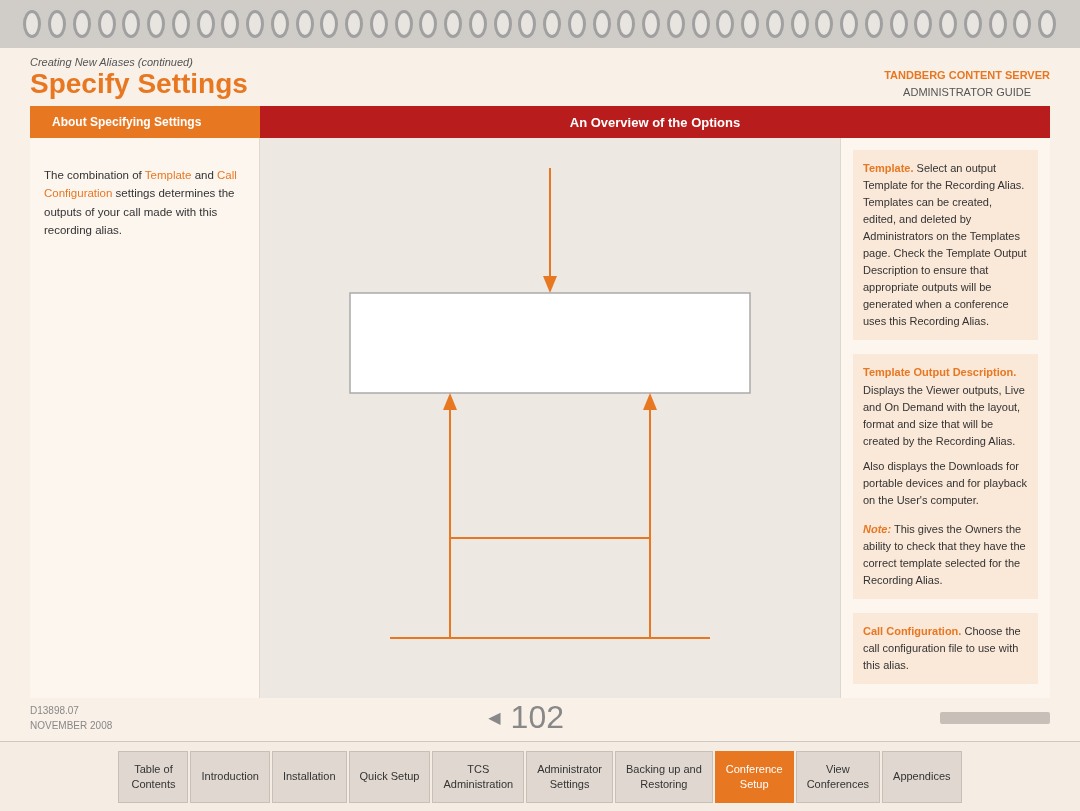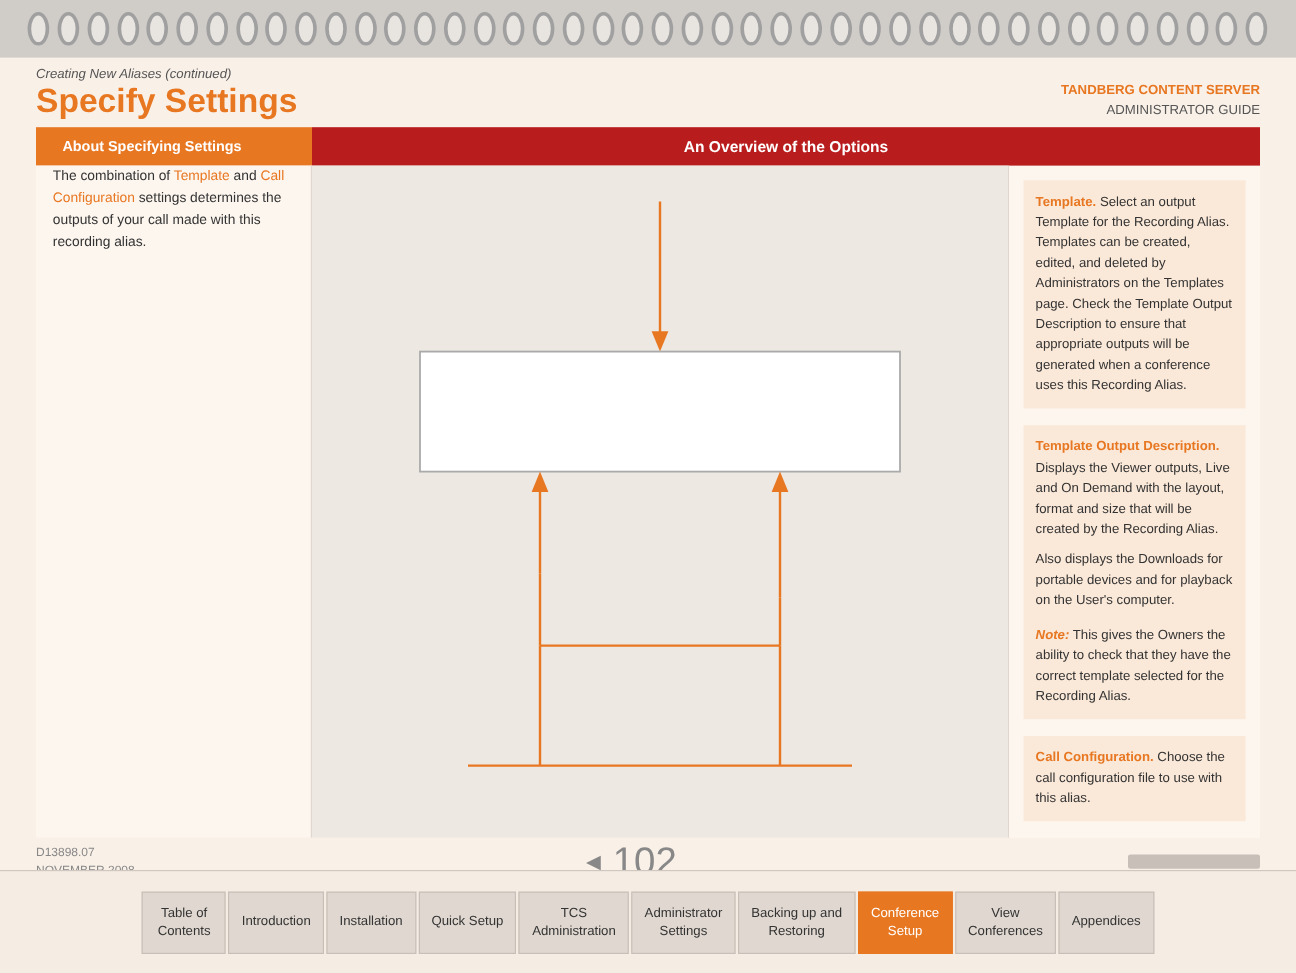--- a/index.html
+++ b/index.html
@@ -42,21 +42,21 @@
       font-size: 11px;
       color: #555;
       font-style: italic;
     }
     .header-left .title {
       font-size: 28px;
       color: #e87722;
       font-weight: bold;
     }
     .header-right {
-      text-align: right;
+      text-align: center;
       font-size: 11px;
       color: #555;
       line-height: 1.5;
     }
     .header-right .brand {
       color: #888;
       font-weight: normal;
     }
     .header-right .brand span {
       color: #e87722;
@@ -96,21 +96,21 @@
     .main-content {
       display: flex;
       margin: 0 30px;
       height: 560px;
     }
 
     
     .left-sidebar {
       width: 230px;
       flex-shrink: 0;
-      padding: 0 14px;
+      padding: 28px 14px;
       background: #fdf6ef;
       border-right: 1px solid #e0d8d0;
       font-size: 11.5px;
       color: #333;
       line-height: 1.6;
     }
     .left-sidebar .link-orange {
       color: #e87722;
     }
 
@@ -161,21 +161,21 @@
       margin-bottom: 10px;
       font-size: 11px;
     }
 
     
     .bottom-nav {
       position: absolute;
       bottom: 0;
       left: 0;
       right: 0;
-      height: 86px;
+      height: 70px;
       background: #f5ede4;
       border-top: 1px solid #d0c8c0;
       display: flex;
       align-items: center;
       justify-content: center;
       gap: 2px;
     }
     .nav-tab {
       background: #e0d8d0;
       border: 1px solid #c8c0b8;

